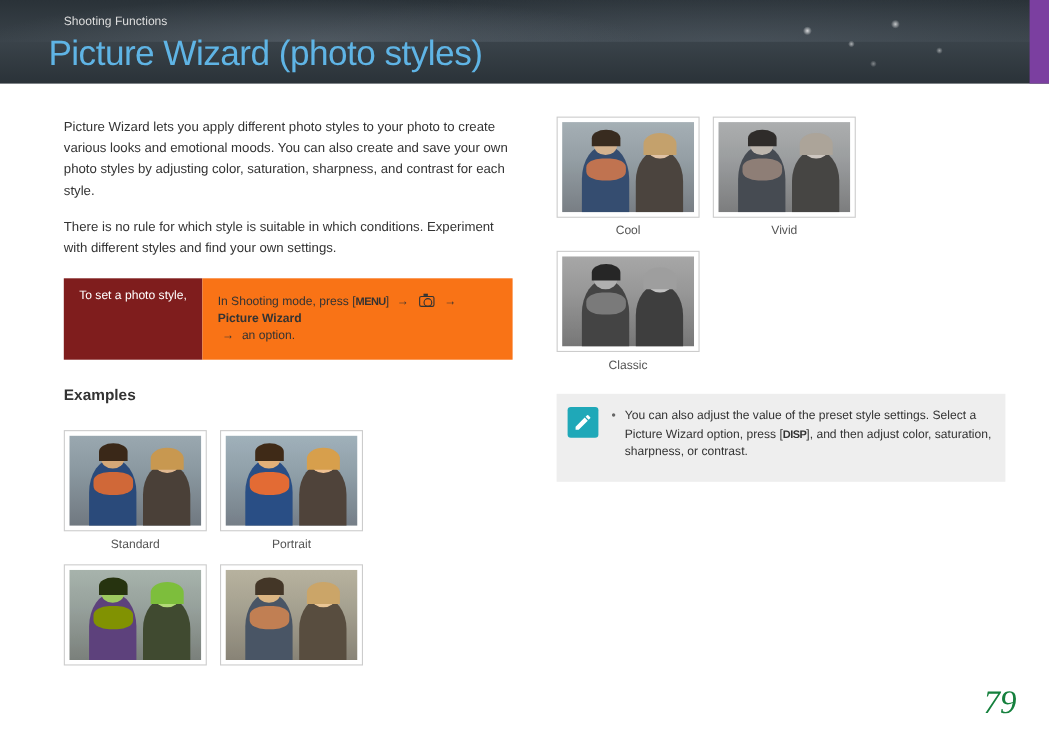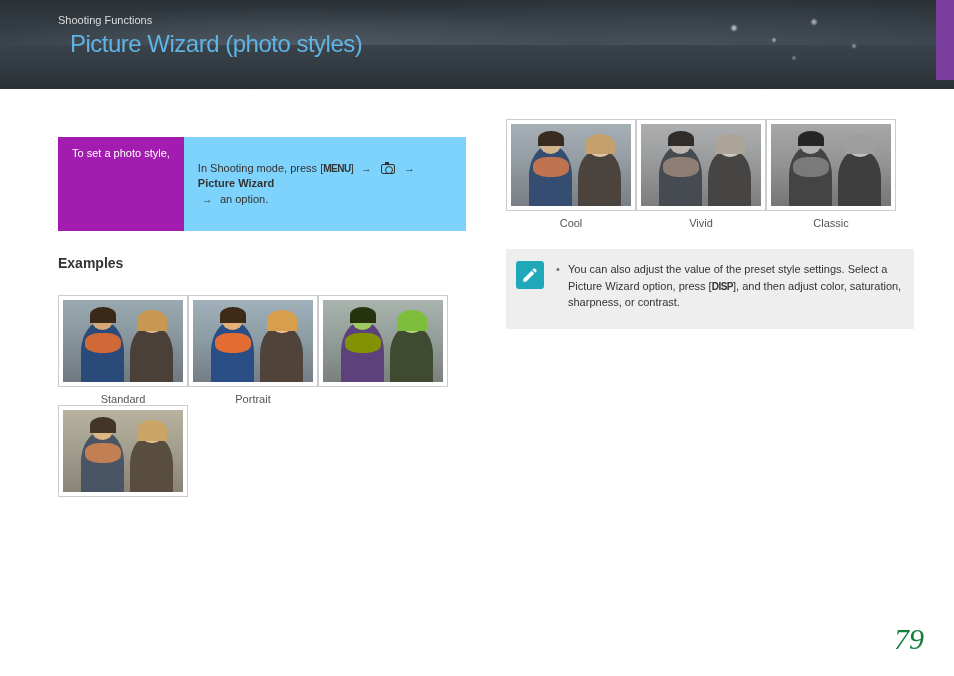--- a/index.html
+++ b/index.html
@@ -1,38 +1,38 @@
 <!DOCTYPE html>
 <html><head>
 <meta charset="utf-8">
 <style>
 *{margin:0;padding:0;box-sizing:border-box}
 body{width:954px;height:676px;font-family:"Segoe UI",Arial,sans-serif;background:#fff;color:#333;position:relative}
-.header{height:89px;background:linear-gradient(180deg,#2a3238 0%,#3a434a 50%,#2a3238 100%);position:relative;overflow:hidden}
+.header{height:76px;background:linear-gradient(180deg,#2a3238 0%,#3a434a 50%,#2a3238 100%);position:relative;overflow:hidden}
 .header::before{content:"";position:absolute;top:0;left:0;right:0;height:50%;background:radial-gradient(ellipse 300px 40px at 30% 100%,rgba(100,110,120,.5),transparent),radial-gradient(ellipse 400px 50px at 70% 100%,rgba(90,100,110,.4),transparent)}
 .header::after{content:"";position:absolute;right:60px;top:10px;width:200px;height:60px;background:radial-gradient(circle 3px at 20% 30%,rgba(255,255,255,.8),transparent 4px),radial-gradient(circle 2px at 40% 50%,rgba(255,255,255,.6),transparent 3px),radial-gradient(circle 3px at 60% 20%,rgba(255,255,255,.7),transparent 4px),radial-gradient(circle 2px at 80% 60%,rgba(255,255,255,.5),transparent 3px),radial-gradient(circle 2px at 50% 80%,rgba(255,255,255,.4),transparent 3px)}
 .purple-tab{position:absolute;right:0;top:0;width:18px;height:80px;background:#7b3fa0}
 .breadcrumb{position:absolute;top:14px;left:58px;font-size:11px;color:#ddd}
-.title{position:absolute;top:30px;left:70px;font-size:24px;color:#5fb4e5;font-weight:300;font-family:"Segoe UI Light",Arial,sans-serif;letter-spacing:-.5px}
+.title{position:absolute;top:30px;left:44px;font-size:32px;color:#5fb4e5;font-weight:300;font-family:"Segoe UI Light",Arial,sans-serif;letter-spacing:-.5px}
 .content{display:flex;padding:30px 40px 0 58px;gap:40px}
 .col{flex:1}
 .col-left{max-width:420px}
 .col-right{max-width:420px}
 .para{font-size:12px;line-height:1.6;color:#333;margin-bottom:14px}
 .instruction-row{display:flex;margin:18px 0;font-size:11px}
-.orange-box{background:#a21caf;color:#fff;padding:10px 14px;font-weight:500;flex:0 0 auto}
-.gray-box{background:#7dd3fc;padding:24px 14px;flex:1;line-height:1.4}
+.orange-box{background:#7f1d1d;color:#fff;padding:10px 14px;font-weight:500;flex:0 0 auto}
+.gray-box{background:#f97316;padding:14px 14px;flex:1;line-height:1.4}
 .menu-key{font-family:"Arial Black",sans-serif;font-weight:900;font-size:10px;letter-spacing:-.5px}
 .disp-key{font-family:"Arial Black",sans-serif;font-weight:900;font-size:10px;letter-spacing:-.5px}
 .cam-icon{display:inline-block;width:14px;height:10px;border:1px solid #333;border-radius:2px;position:relative;vertical-align:middle;margin:0 2px}
 .cam-icon::before{content:"";position:absolute;top:-3px;left:3px;width:4px;height:2px;background:#333}
 .cam-icon::after{content:"";position:absolute;top:1px;left:3px;width:6px;height:6px;border:1px solid #333;border-radius:50%}
 .arrow{margin:0 4px}
 .examples-title{font-size:14px;font-weight:600;color:#333;margin:24px 0 24px}
-.thumb-grid{display:flex;flex-wrap:wrap;}
+.thumb-grid{display:flex;flex-wrap:wrap;gap:12px}
 .thumb-item{width:130px}
 .thumb{width:130px;height:92px;border:1px solid #ccc;padding:4px;position:relative}
 .thumb-img{width:100%;height:100%;position:relative;overflow:hidden}
 .thumb-label{text-align:center;font-size:11px;color:#555;margin-top:6px}
 .scene{position:absolute;inset:0;background:linear-gradient(180deg,#9aa8b0 0%,#8a98a0 40%,#707880 100%)}
 .person{position:absolute;bottom:0;border-radius:50% 50% 0 0}
 .p1{left:15%;width:36%;height:75%;background:#2a4a7a}
 .p1::before{content:"";position:absolute;top:-15%;left:25%;width:50%;height:30%;background:#d4a878;border-radius:50%}
 .p1::after{content:"";position:absolute;top:-22%;left:20%;width:60%;height:25%;background:#3a2818;border-radius:50% 50% 0 0}
 .p2{right:8%;width:36%;height:70%;background:#4a4038}
@@ -63,20 +63,22 @@
 <body>
 
 <div class="header">
   <div class="purple-tab"></div>
   <div class="breadcrumb">Shooting Functions</div>
   <div class="title">Picture Wizard (photo styles)</div>
 </div>
 
 <div class="content">
   <div class="col col-left">
+    <p class="para">Picture Wizard lets you apply different photo styles to your photo to create various looks and emotional moods. You can also create and save your own photo styles by adjusting color, saturation, sharpness, and contrast for each style.</p>
+    <p class="para">There is no rule for which style is suitable in which conditions. Experiment with different styles and find your own settings.</p>
 
     <div class="instruction-row">
       <div class="orange-box">To set a photo style,</div>
       <div class="gray-box">
         <span>In Shooting mode, press [</span><span class="menu-key">MENU</span><span>] </span><span class="arrow">→</span> <span class="cam-icon"></span> <span class="arrow">→</span> <b>Picture Wizard</b><br><span class="arrow">→</span><span> an option.</span>
       </div>
     </div>
 
     <div class="examples-title">Examples</div>
     <div class="thumb-grid" id="grid-left">

